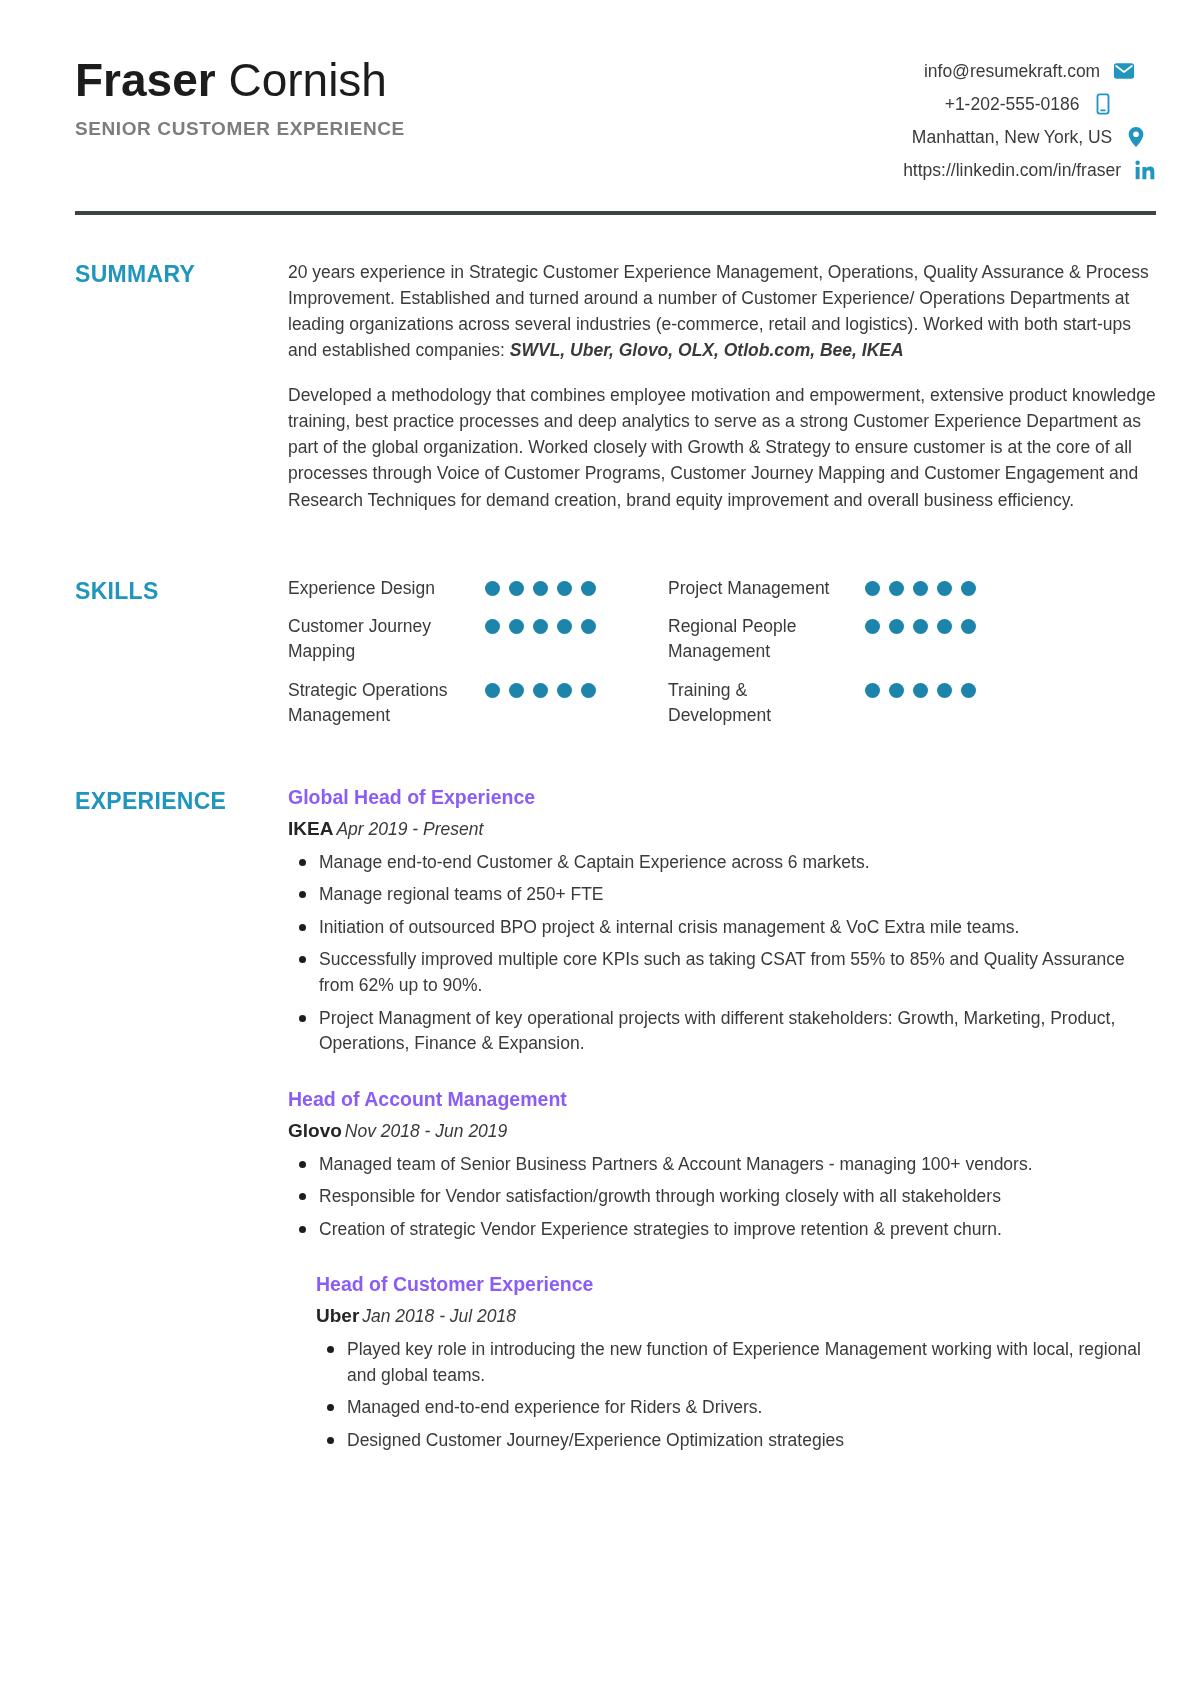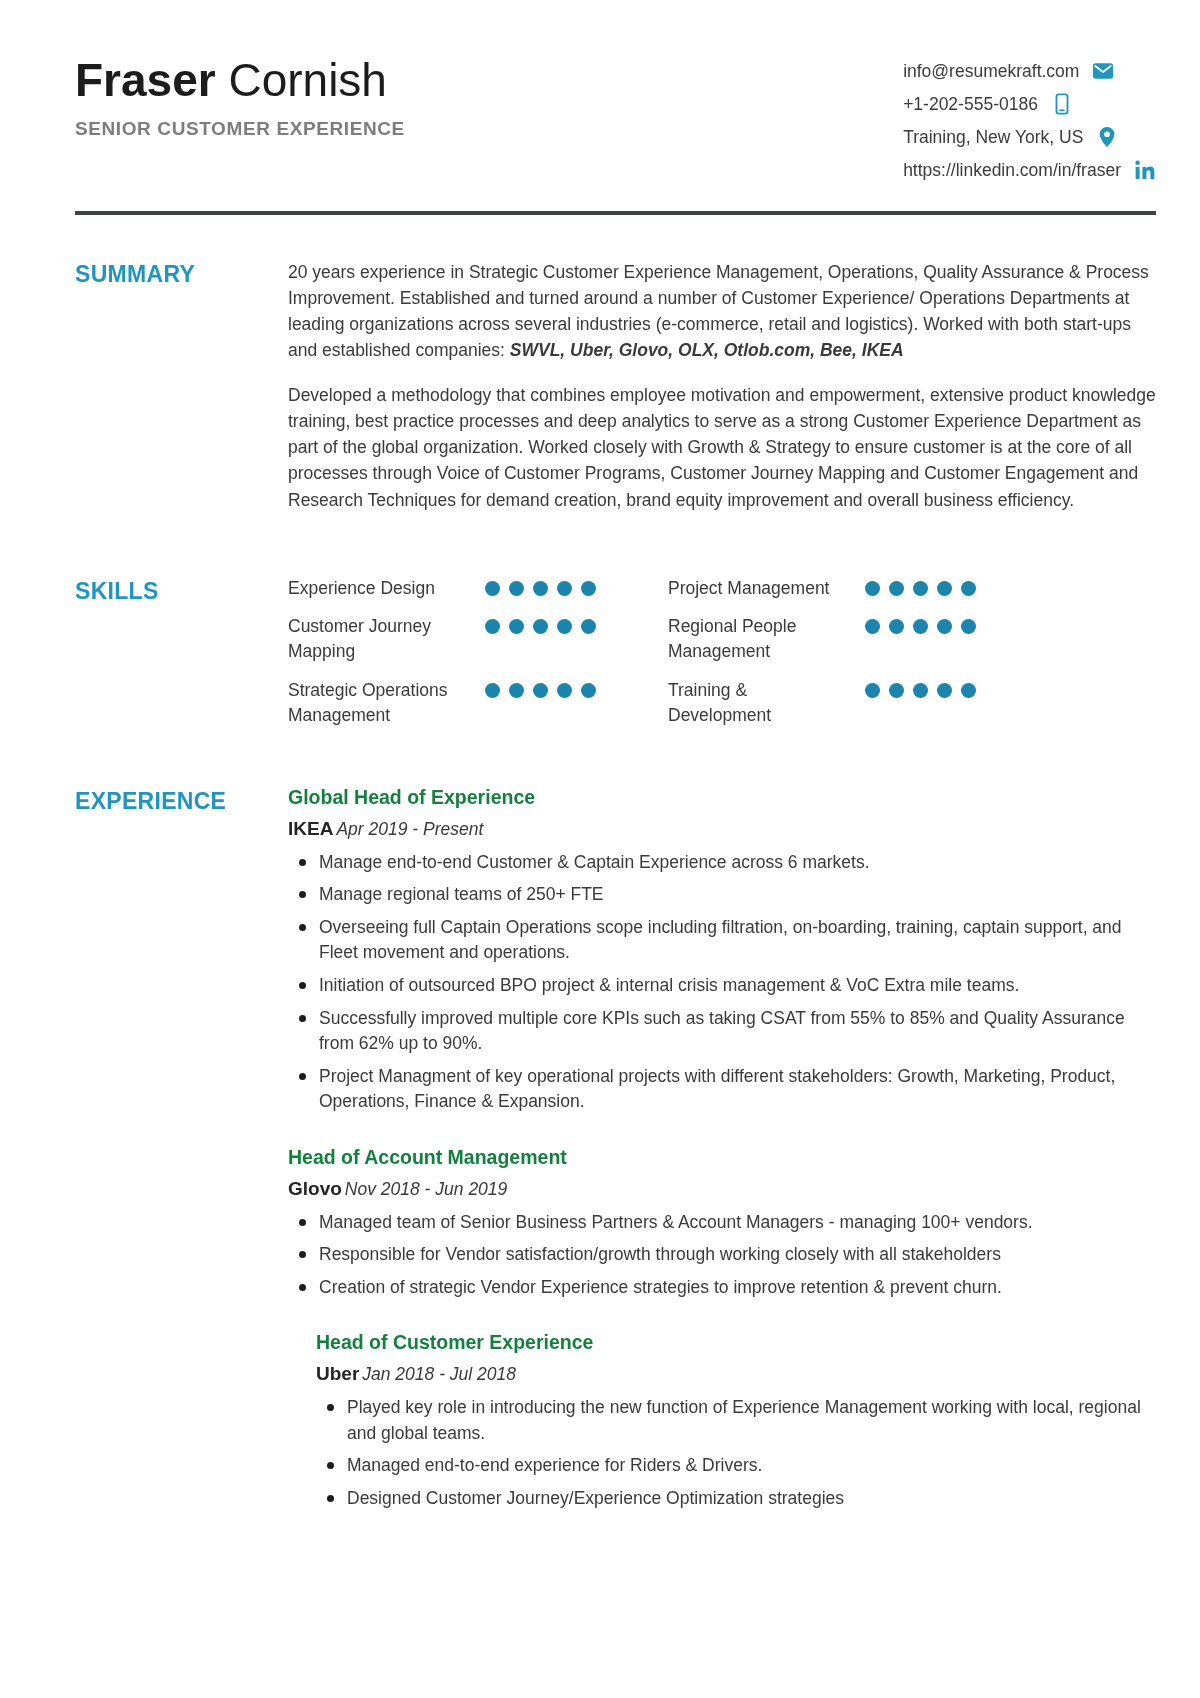--- a/index.html
+++ b/index.html
@@ -15,21 +15,21 @@
     position: relative;
   }
   
   .header { display: flex; justify-content: space-between; align-items: flex-start; }
   .name { font-size: 46px; color: #1c1c1c; font-weight: 400; letter-spacing: 0; line-height: 1.1; }
   .name .first { font-weight: 700; }
   .job-title {
     margin-top: 12px; font-size: 19px; color: #7d7d7d;
     font-weight: 600; letter-spacing: 0.6px;
   }
-  .contacts { display: flex; flex-direction: column; align-items: flex-start; gap: 9px; padding-top: 4px; }
+  .contacts { display: flex; flex-direction: column; align-items: center; gap: 9px; padding-top: 4px; }
   .contact-row { display: flex; align-items: center; gap: 13px; height: 24px; }
   .contact-text { font-size: 17.5px; color: #3b3b3b; white-space: nowrap; }
   .contact-icon { width: 22px; height: 22px; display: inline-flex; color: var(--accent); flex-shrink: 0; }
   .contact-icon svg { width: 22px; height: 22px; }
   
   .rule { height: 4px; background: #3e4345; border: none; margin-top: 29px; }
   
   .section { display: flex; margin-top: 44px; justify-content: space-between; }
   .sec-label {
     width: 213px; flex-shrink: 0; color: var(--accent);
@@ -43,21 +43,21 @@
   
   .skills-grid { display: grid; grid-template-columns: 380px 1fr; }
   .skills-col { display: flex; flex-direction: column; }
   .skill-item { display: flex; margin-bottom: 14px; }
   .skill-label { width: 197px; flex-shrink: 0; font-size: 17.5px; line-height: 1.42; color: #3a3a3a; padding-right: 10px; }
   .skill-dots { display: flex; gap: 9px; padding-top: 5px; }
   .skill-dot { width: 15px; height: 15px; border-radius: 50%; background: var(--dot); }
   
   .job { margin-bottom: 31px; }
   .job:last-child { margin-bottom: 0; margin-left: 28px; }
-  .job-name { font-size: 19.5px; font-weight: 700; color: #15803d; margin-bottom: 9px; }
+  .job-name { font-size: 19.5px; font-weight: 700; color: #8b5cf6; margin-bottom: 9px; }
   .job-meta { display: flex; align-items: baseline; gap: 3px; }
   .job-company { font-size: 19px; font-weight: 700; color: #252525; }
   .job-dates { font-size: 17.5px; font-style: italic; color: #3a3a3a; }
   .job-bullets { list-style: none; margin-top: 10px; padding-left: 31px; }
   .job-bullets li {
     position: relative; font-size: 17.5px; line-height: 1.46; color: #3a3a3a; margin-bottom: 7px;
   }
   .job-bullets li::before {
     content: ""; position: absolute; left: -20px; top: 9px;
     width: 7px; height: 7px; border-radius: 50%; background: #1d1d1d;
@@ -89,21 +89,21 @@
         <div class="contact-row">
           <span class="contact-text">+1-202-555-0186</span>
           <span class="contact-icon">
             <svg viewBox="0 0 24 24" fill="none" stroke="currentColor" stroke-width="2">
               <rect x="6" y="1.5" width="12" height="21" rx="2.5"></rect>
               <line x1="10" y1="19" x2="14" y2="19" stroke-linecap="round"></line>
             </svg>
           </span>
         </div>
         <div class="contact-row">
-          <span class="contact-text">Training, New York, US</span>
+          <span class="contact-text">Manhattan, New York, US</span>
           <span class="contact-icon">
             <svg viewBox="0 0 24 24" fill="currentColor">
               <path d="M12 1C7.6 1 4 4.6 4 9c0 6.1 8 14 8 14s8-7.9 8-14c0-4.4-3.6-8-8-8z"></path>
               <circle cx="12" cy="9" r="3.1" fill="#ffffff"></circle>
             </svg>
           </span>
         </div>
         <div class="contact-row">
           <span class="contact-text">https://linkedin.com/in/fraser</span>
           <span class="contact-icon">
@@ -202,21 +202,20 @@
     <div class="sec-content">
         <div class="job">
           <div class="job-name">Global Head of Experience</div>
           <div class="job-meta">
             <span class="job-company">IKEA</span>
             <span class="job-dates">Apr 2019 - Present</span>
           </div>
           <ul class="job-bullets">
             <li>Manage end-to-end Customer &amp; Captain Experience across 6 markets.</li>
             <li>Manage regional teams of 250+ FTE</li>
-            <li>Overseeing full Captain Operations scope including filtration, on-boarding, training, captain support, and Fleet movement and operations.</li>
             <li>Initiation of outsourced BPO project &amp; internal crisis management &amp; VoC Extra mile teams.</li>
             <li>Successfully improved multiple core KPIs such as taking CSAT from 55% to 85% and Quality Assurance from 62% up to 90%.</li>
             <li>Project Managment of key operational projects with different stakeholders: Growth, Marketing, Product, Operations, Finance &amp; Expansion.</li>
           </ul>
         </div>
         <div class="job">
           <div class="job-name">Head of Account Management</div>
           <div class="job-meta">
             <span class="job-company">Glovo</span>
             <span class="job-dates">Nov 2018 - Jun 2019</span>

